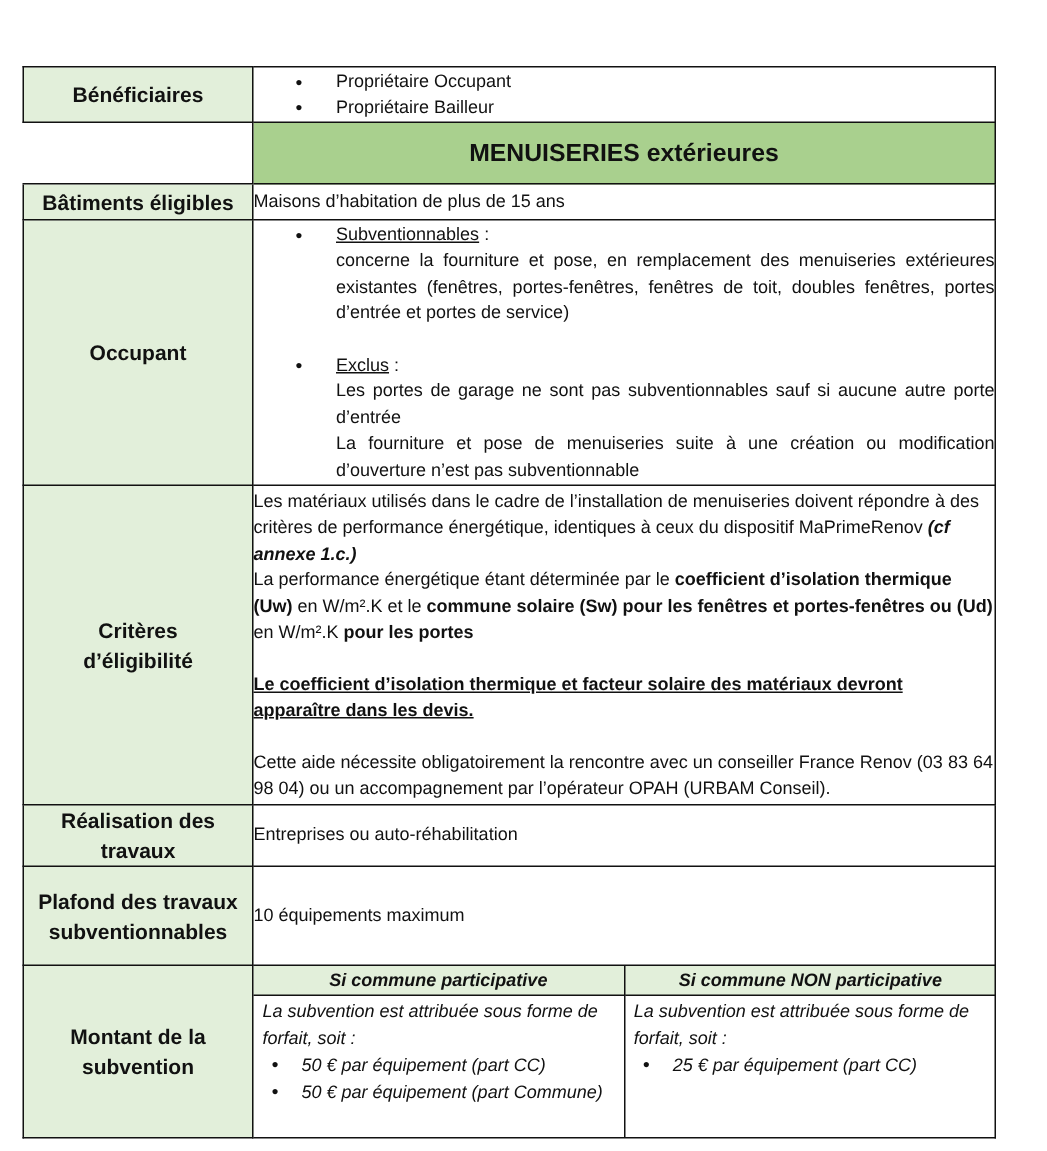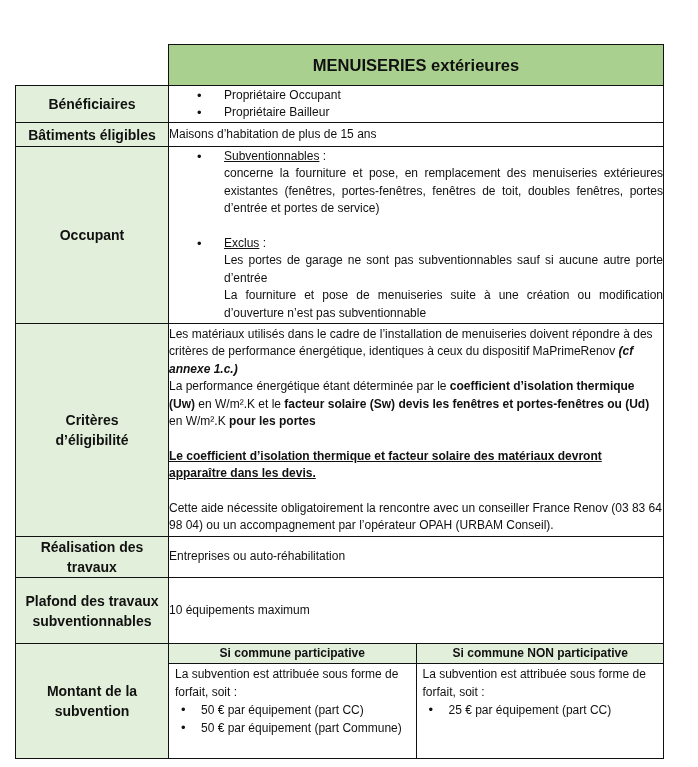--- a/index.html
+++ b/index.html
@@ -13,51 +13,51 @@
   td.label { background: #e2efda; text-align: center; font-weight: bold; font-size: 14px; line-height: 20px; padding: 0 4px; }
   td.content { font-size: 12px; line-height: 17.5px; padding: 1px 7px 1px 7px; }
   ul.bul { margin: 0; padding-left: 55px; list-style: none; }
   ul.bul li { position: relative; }
   ul.bul li::before { content: "\2022"; position: absolute; left: -27px; font-size: 13px; }
   .j { text-align: justify; }
   .u { text-decoration: underline; }
   .b { font-weight: bold; }
   .bi { font-weight: bold; font-style: italic; }
   .gap { height: 17px; }
-  table.sub { border-collapse: collapse; width: 100%; table-layout: fixed; }
+  table.sub { border-collapse: collapse; width: 100%; table-layout: fixed; font-style: italic; }
   table.sub td { border: none; border-right: 1.5px solid #111; vertical-align: top; font-size: 12px; line-height: 18px; padding: 1px 6px; }
   table.sub td:last-child { border-right: none; }
   table.sub tr.subhead td { background: #e2efda; font-weight: bold; text-align: center; border-bottom: 1.5px solid #111; padding: 1px 4px; line-height: 17px; }
   .sub-list { margin: 0; padding-left: 26px; list-style: none; }
   .sub-list li { position: relative; }
   .sub-list li::before { content: "\2022"; position: absolute; left: -20px; font-size: 13px; }
 </style>
 </head>
 <body>
 
 <div class="doc">
 <table class="main">
   <colgroup>
         <col style="width:153px">
         <col style="width:495px">
       </colgroup>
   <tbody>
-        <tr>
-    <td class="blank"></td>
-    <td class="title">MENUISERIES extérieures</td>
-  </tr>
-
-  <tr style="height:37px">
+        <tr style="height:37px">
     <td class="label">Bénéficiaires</td>
     <td class="content">
       <ul class="bul">
         <li>Propriétaire Occupant</li>
         <li>Propriétaire Bailleur</li>
       </ul>
     </td>
+  </tr>
+
+  <tr>
+    <td class="blank"></td>
+    <td class="title">MENUISERIES extérieures</td>
   </tr>
 
   <tr style="height:24px">
     <td class="label" style="line-height:18px">Bâtiments éligibles</td>
     <td class="content">Maisons d’habitation de plus de 15 ans</td>
   </tr>
 
   <tr style="height:177px">
     <td class="label">Occupant</td>
     <td class="content">
@@ -73,21 +73,21 @@
           <div class="j">La fourniture et pose de menuiseries suite à une création ou modification d’ouverture n’est pas subventionnable</div>
         </li>
       </ul>
     </td>
   </tr>
 
   <tr style="height:213px">
     <td class="label" style="padding:0 20px">Critères d’éligibilité</td>
     <td class="content">
       <div><span>Les matériaux utilisés dans le cadre de l’installation de menuiseries doivent répondre à des critères de performance énergétique, identiques à ceux du dispositif MaPrimeRenov </span><span class="bi">(cf annexe 1.c.)</span></div>
-      <div><span>La performance énergétique étant déterminée par le </span><span class="b">coefficient d’isolation thermique (Uw)</span><span> en W/m².K et le </span><span class="b">facteur solaire (Sw) devis les fenêtres et portes-fenêtres ou (Ud)</span><span> en W/m².K </span><span class="b">pour les portes</span></div>
+      <div><span>La performance énergétique étant déterminée par le </span><span class="b">coefficient d’isolation thermique (Uw)</span><span> en W/m².K et le </span><span class="b">commune solaire (Sw) pour les fenêtres et portes-fenêtres ou (Ud)</span><span> en W/m².K </span><span class="b">pour les portes</span></div>
       <div class="gap"></div>
       <div class="b u">Le coefficient d’isolation thermique et facteur solaire des matériaux devront apparaître dans les devis.</div>
       <div class="gap"></div>
       <div>Cette aide nécessite obligatoirement la rencontre avec un conseiller France Renov (03 83 64 98 04) ou un accompagnement par l’opérateur OPAH (URBAM Conseil).</div>
     </td>
   </tr>
 
   <tr style="height:38px">
     <td class="label" style="padding:0 0">Réalisation des travaux</td>
     <td class="content">Entreprises ou auto-réhabilitation</td>

